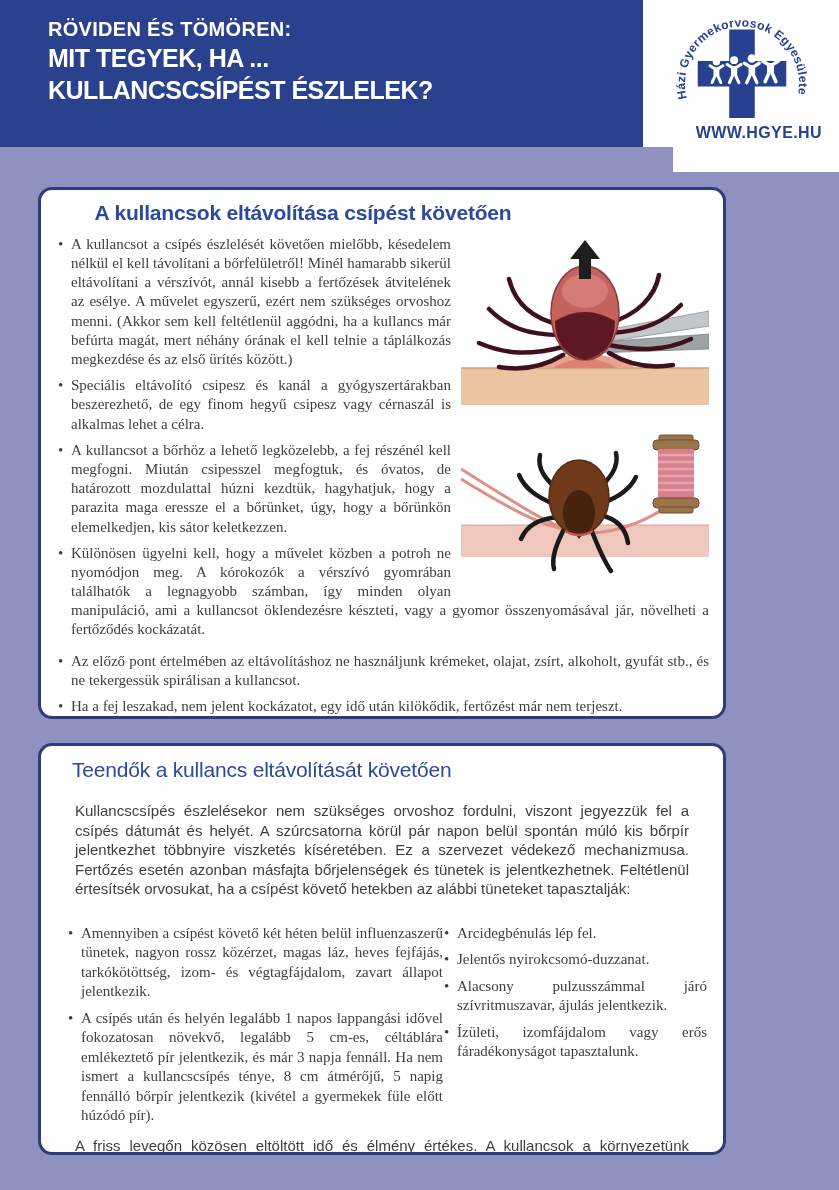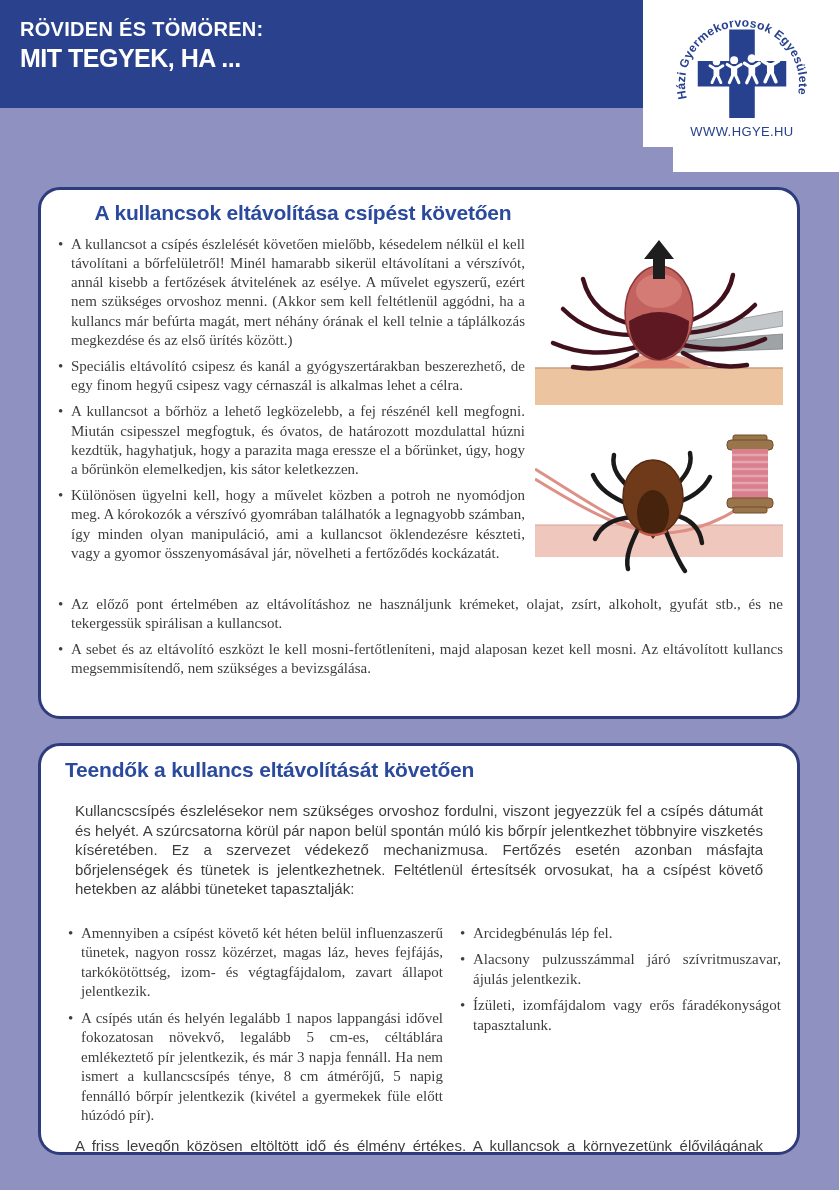--- a/index.html
+++ b/index.html
@@ -4,58 +4,59 @@
 <style>
   html,body{margin:0;padding:0;}
   body{
     width:839px;height:1190px;position:relative;overflow:hidden;
     background:#8F91C1;
     font-family:"Liberation Sans", sans-serif;
     -webkit-font-smoothing:antialiased;
   }
   
   .header-blue{
-    position:absolute;left:0;top:0;width:643px;height:108px;
-    background:#2A418E;box-sizing:border-box;padding:18px 0 0 20px;
+    position:absolute;left:0;top:0;width:643px;height:147px;
+    background:#2A418E;box-sizing:border-box;padding:18px 0 0 48px;
   }
   .kicker{color:#fff;font-size:20px;font-weight:bold;letter-spacing:.3px;}
   .h-title{color:#fff;font-size:25px;font-weight:bold;line-height:1.10;letter-spacing:-.5px;margin-top:4px;}
   .logo-white{position:absolute;left:643px;top:0;width:196px;height:147px;background:#fff;}
   .logo-white-step{position:absolute;left:673px;top:147px;width:166px;height:25px;background:#fff;}
   .logo-wrap{position:absolute;left:662px;top:4px;width:160px;text-align:center;z-index:2;}
-  .logo-site{color:#27418F;font-weight:normal;font-size:13px;letter-spacing:.4px;margin-top:-2px;}
+  .logo-site{color:#27418F;font-weight:bold;font-size:16px;letter-spacing:.4px;margin-top:-2px;text-align:right;}
   
   .card{
-    position:absolute;left:38px;width:762px;background:#fff;
-    border:3px solid #2F3C7C;border-radius:22px;box-sizing:border-box;
+    position:absolute;left:38px;width:688px;background:#fff;
+    border:3px solid #2F3C7C;border-radius:14px;box-sizing:border-box;
     color:#3E3E40;overflow:hidden;
   }
   #card1{top:187px;height:532px;padding:8px 14px 6px 16px;font-size:15px;line-height:1.28;}
   #card2{top:743px;height:412px;padding:8px 16px 6px 16px;font-size:15px;line-height:1.30;}
   .c1-title{width:492px;text-align:center;color:#2B4A9E;font-size:21px;font-weight:bold;margin:2px 0 8px 0;letter-spacing:-.2px;}
-  .c2-title{color:#2B4A9E;font-size:21px;font-weight:bold;margin:2px 0 6px 8px;letter-spacing:-.2px;}
+  .c2-title{color:#2B4A9E;font-size:21px;font-weight:normal;margin:2px 0 6px 15px;letter-spacing:-.2px;}
   ul.blist{list-style:none;margin:0;padding:0;font-family:Liberation Serif, serif;}
   ul.blist li{position:relative;padding-left:14px;margin-top:7px;text-align:justify;}
   ul.blist li::before{content:"•";position:absolute;left:1px;top:0;color:#3E3E40;}
   #card1 ul.blist li.clear{clear:both;margin-top:12px;}
   .float-illus{float:right;width:248px;margin:0 0 6px 10px;}
   .illus{width:248px;background:#fff;display:block;}
   .illus + .illus{margin-top:14px;}
   .intro,.outro{text-align:justify;margin:18px;}
   .outro{margin-top:10px;}
-  .cols{display:flex;gap:16px;margin-top:8px;}
+  .cols{display:flex;margin-top:8px;}
   .col-left{width:386px;box-sizing:border-box;padding-left:10px;}
   .col-right{flex:1;box-sizing:border-box;}
 </style>
 </head>
 <body>
 
 <div class="header-blue">
   <div class="kicker">RÖVIDEN ÉS TÖMÖREN:</div>
   <div class="h-title">MIT TEGYEK, HA ...</div>
+  <div class="h-title">KULLANCSCSÍPÉST ÉSZLELEK?</div>
 </div>
 <div class="logo-white"></div>
 <div class="logo-white-step"></div>
 <div class="logo-wrap">
   <svg width="150" height="118" viewBox="0 0 140 120">
     <defs>
       <path id="logo-arc" d="M 14,96 A 58,58 0 1 1 126,96" fill="none"></path>
     </defs>
 
     <path d="M57,26 h26 v32 h32 v26 h-32 v32 h-26 v-32 h-32 v-26 h32 z" fill="#27418F"></path>
@@ -171,38 +172,40 @@
       <path d="M104,112 q14,8 28,0" stroke="#C4574B" stroke-width="2.5" fill="none"></path>
     </svg>
   </div>
 
   <ul class="blist">
     <li>A kullancsot a csípés észlelését követően mielőbb, késedelem nélkül el kell távolítani a bőrfelületről! Minél hamarabb sikerül eltávolítani a vérszívót, annál kisebb a fertőzések átvitelének az esélye. A művelet egyszerű, ezért nem szükséges orvoshoz menni. (Akkor sem kell feltétlenül aggódni, ha a kullancs már befúrta magát, mert néhány órának el kell telnie a táplálkozás megkezdése és az első ürítés között.)</li>
     <li>Speciális eltávolító csipesz és kanál a gyógyszertárakban beszerezhető, de egy finom hegyű csipesz vagy cérnaszál is alkalmas lehet a célra.</li>
     <li>A kullancsot a bőrhöz a lehető legközelebb, a fej részénél kell megfogni. Miután csipesszel megfogtuk, és óvatos, de határozott mozdulattal húzni kezdtük, hagyhatjuk, hogy a parazita maga eressze el a bőrünket, úgy, hogy a bőrünkön elemelkedjen, kis sátor keletkezzen.</li>
     <li>Különösen ügyelni kell, hogy a művelet közben a potroh ne nyomódjon meg. A kórokozók a vérszívó gyomrában találhatók a legnagyobb számban, így minden olyan manipuláció, ami a kullancsot öklendezésre készteti, vagy a gyomor összenyomásával jár, növelheti a fertőződés kockázatát.</li>
     <li class="clear">Az előző pont értelmében az eltávolításhoz ne használjunk krémeket, olajat, zsírt, alkoholt, gyufát stb., és ne tekergessük spirálisan a kullancsot.</li>
+    <li>Ha a fej leszakad, nem jelent kockázatot, egy idő után kilökődik, fertőzést már nem terjeszt.</li>
     <li>A sebet és az eltávolító eszközt le kell mosni-fertőtleníteni, majd alaposan kezet kell mosni. Az eltávolított kullancs megsemmisítendő, nem szükséges a bevizsgálása.</li>
   </ul>
 </div>
 
 <div class="card" id="card2">
   <div class="c2-title">Teendők a kullancs eltávolítását követően</div>
   <p class="intro">Kullancscsípés észlelésekor nem szükséges orvoshoz fordulni, viszont jegyezzük fel a csípés dátumát és helyét. A szúrcsatorna körül pár napon belül spontán múló kis bőrpír jelentkezhet többnyire viszketés kíséretében. Ez a szervezet védekező mechanizmusa. Fertőzés esetén azonban másfajta bőrjelenségek és tünetek is jelentkezhetnek. Feltétlenül értesítsék orvosukat, ha a csípést követő hetekben az alábbi tüneteket tapasztalják:</p>
 
   <div class="cols">
     <div class="col-left">
       <ul class="blist">
         <li>Amennyiben a csípést követő két héten belül influenzaszerű tünetek, nagyon rossz közérzet, magas láz, heves fejfájás, tarkókötöttség, izom- és végtagfájdalom, zavart állapot jelentkezik.</li>
         <li>A csípés után és helyén legalább 1 napos lappangási idővel fokozatosan növekvő, legalább 5 cm-es, céltáblára emlékeztető pír jelentkezik, és már 3 napja fennáll. Ha nem ismert a kullancscsípés ténye, 8 cm átmérőjű, 5 napig fennálló bőrpír jelentkezik (kivétel a gyermekek füle előtt húzódó pír).</li>
       </ul>
     </div>
     <div class="col-right">
       <ul class="blist">
         <li>Arcidegbénulás lép fel.</li>
+        <li>Jelentős nyirokcsomó-duzzanat.</li>
         <li>Alacsony pulzusszámmal járó szívritmuszavar, ájulás jelentkezik.</li>
         <li>Ízületi, izomfájdalom vagy erős fáradékonyságot tapasztalunk.</li>
       </ul>
     </div>
   </div>
 
   <p class="outro">A friss levegőn közösen eltöltött idő és élmény értékes. A kullancsok a környezetünk élővilágának részei, kis odafigyeléssel a csípésük is kivédhető. Miattuk ne kerüljük a szabadban tartózkodást, a tartalmas kirándulásokat!</p>
 </div>
 
 </body></html>

